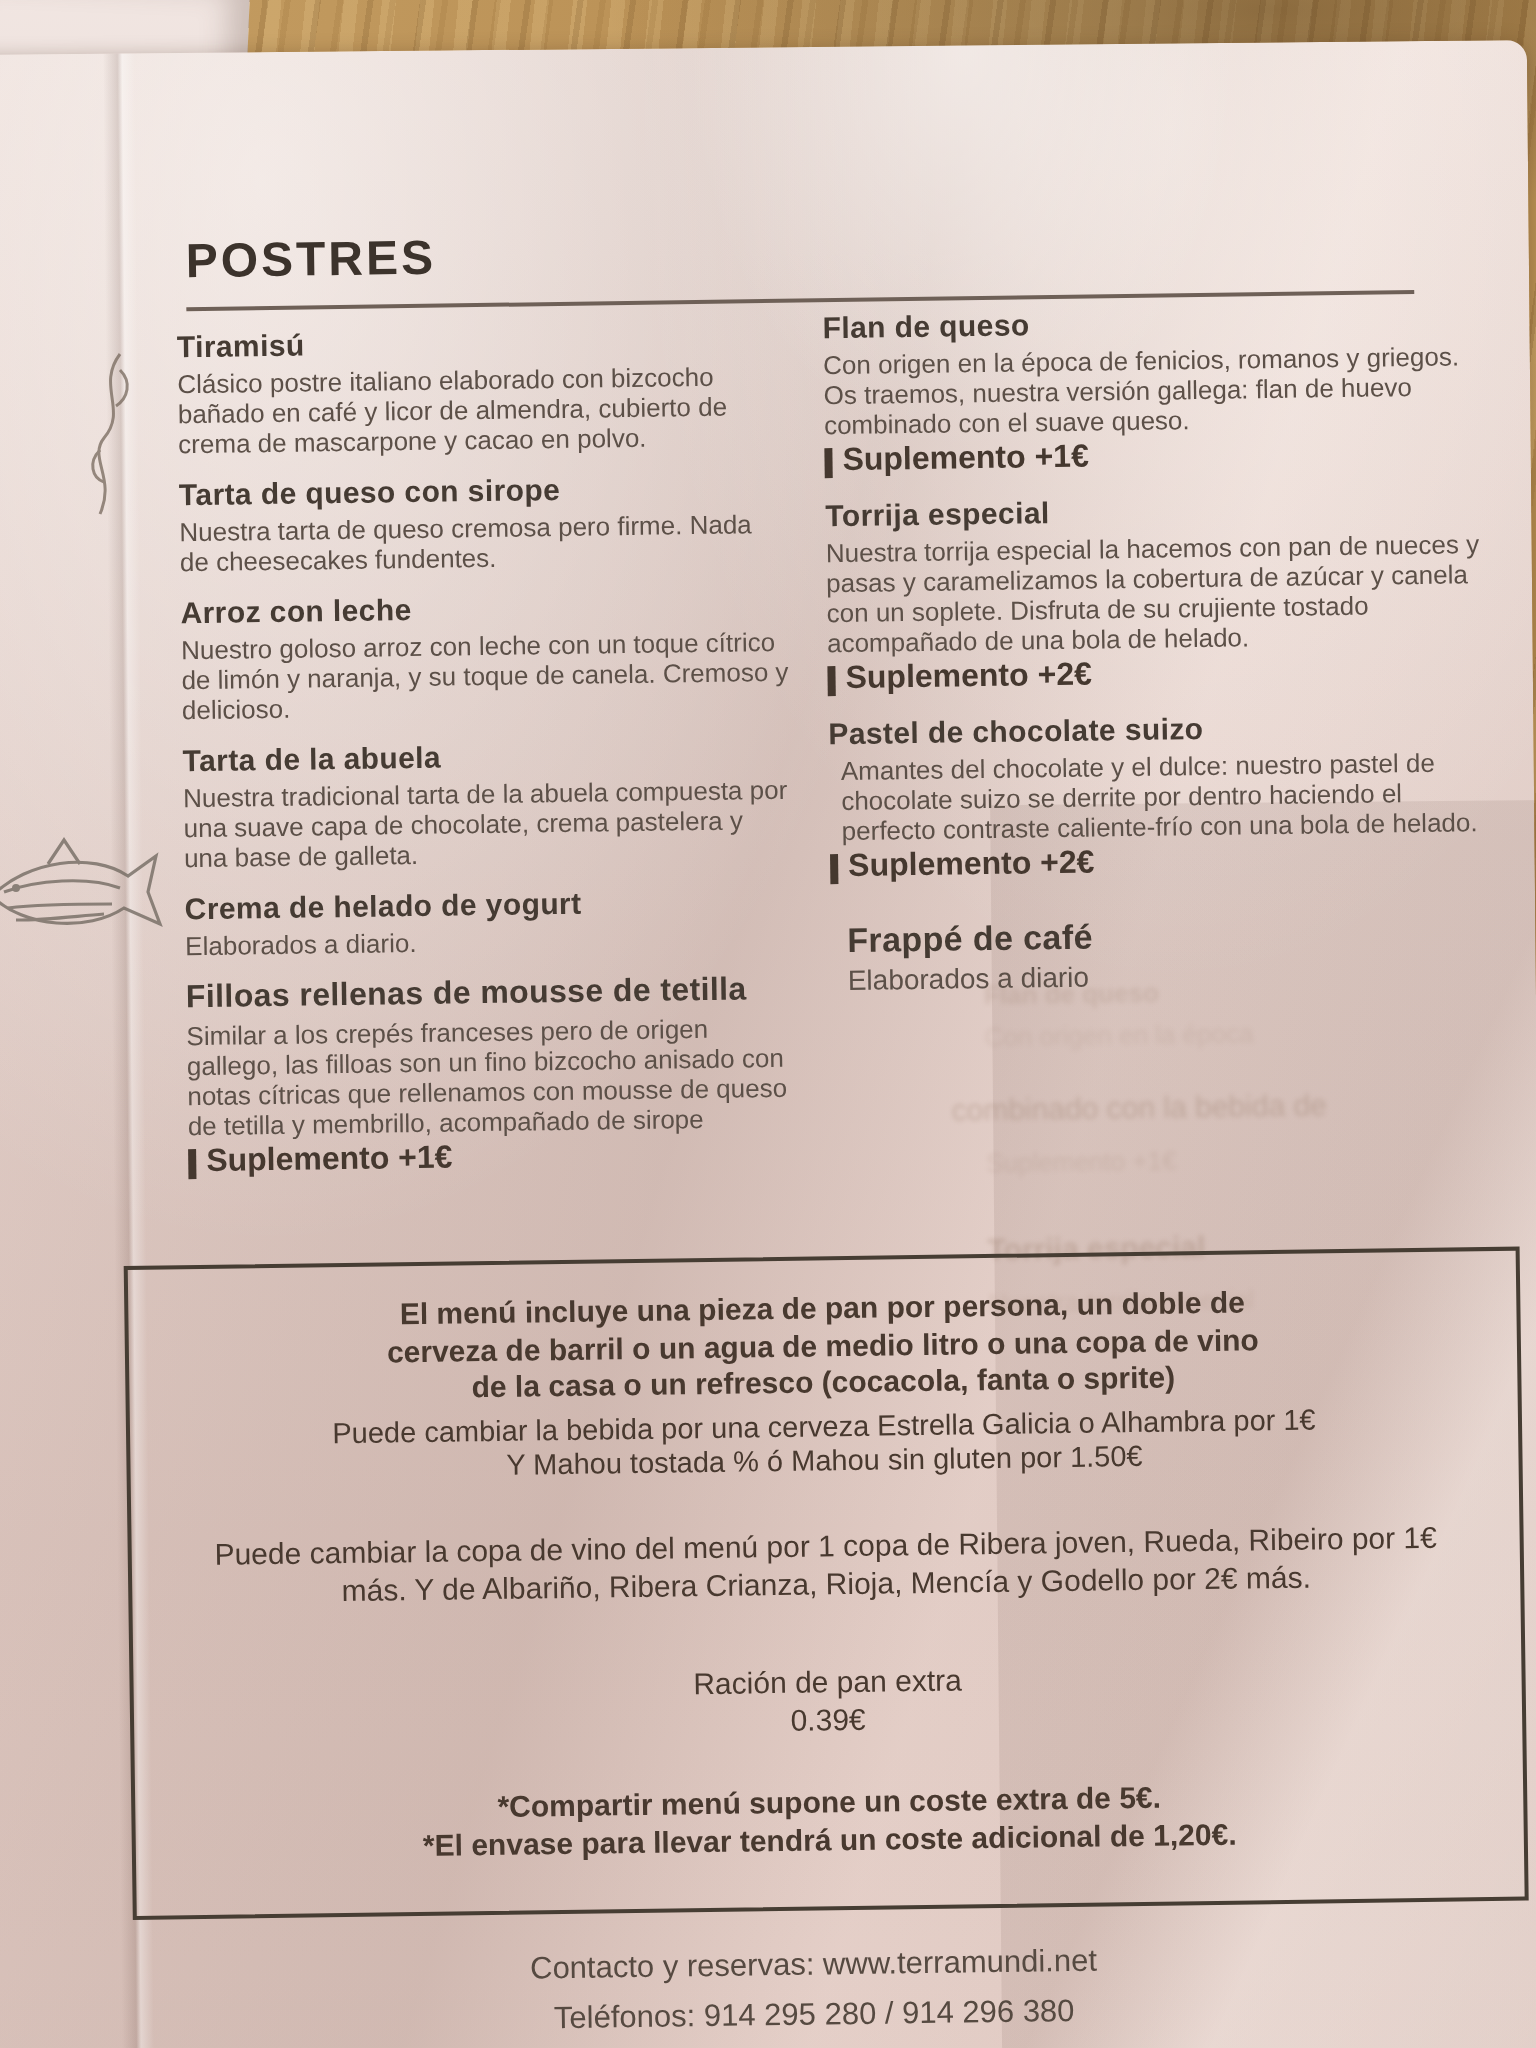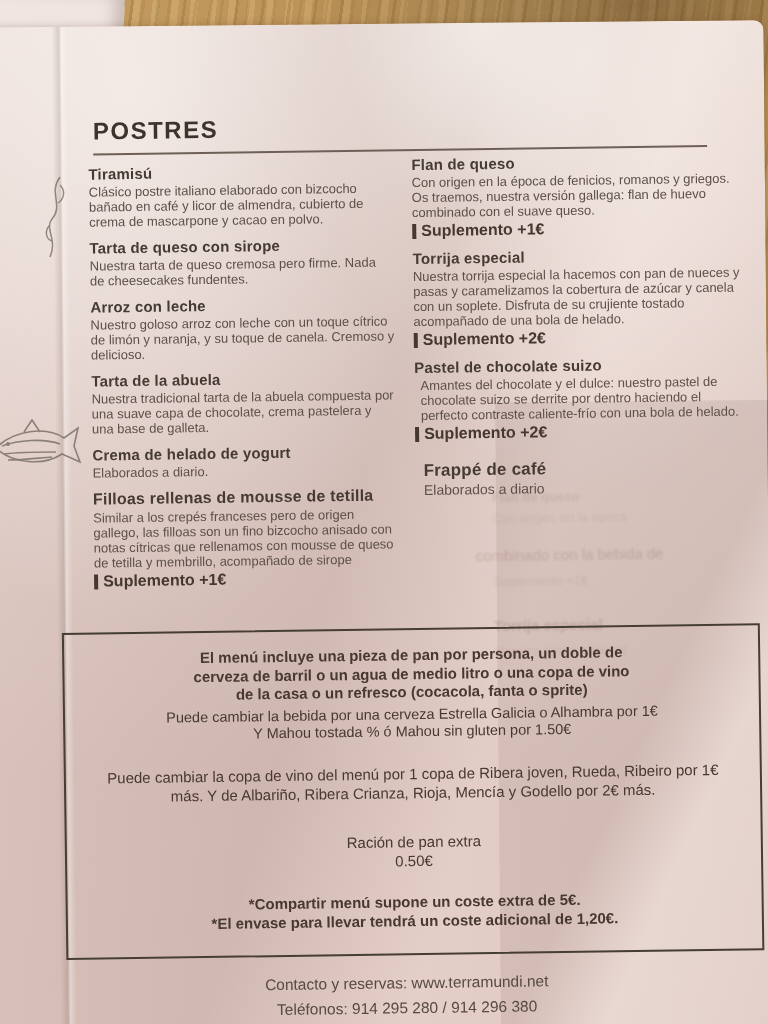--- a/index.html
+++ b/index.html
@@ -195,21 +195,21 @@
     </div>
   </div>
 
   <div class="info-box">
     <p class="ib-includes">El menú incluye una pieza de pan por persona, un doble de cerveza de barril o un agua de medio litro o una copa de vino de la casa o un refresco (cocacola, fanta o sprite)</p>
     <p class="ib-beer">Puede cambiar la bebida por una cerveza Estrella Galicia o Alhambra por 1€</p>
     <p class="ib-mahou">Y Mahou tostada % ó Mahou sin gluten por 1.50€</p>
     <p class="ib-wine">Puede cambiar la copa de vino del menú por 1 copa de Ribera joven, Rueda, Ribeiro por 1€ más. Y de  Albariño, Ribera Crianza, Rioja, Mencía y Godello por 2€ más.</p>
     <p class="ib-bread">
       <span>Ración de pan extra</span><br>
-      <span>0.50€</span>
+      <span>0.39€</span>
     </p>
     <p class="ib-notes">
       <span>*Compartir menú supone un coste extra de 5€.</span><br>
       <span>*El envase para llevar  tendrá un coste adicional de 1,20€.</span>
     </p>
   </div>
 
   <div class="footer">
     <div>Contacto y reservas: www.terramundi.net</div>
     <div>Teléfonos: 914 295 280 / 914 296 380</div>

